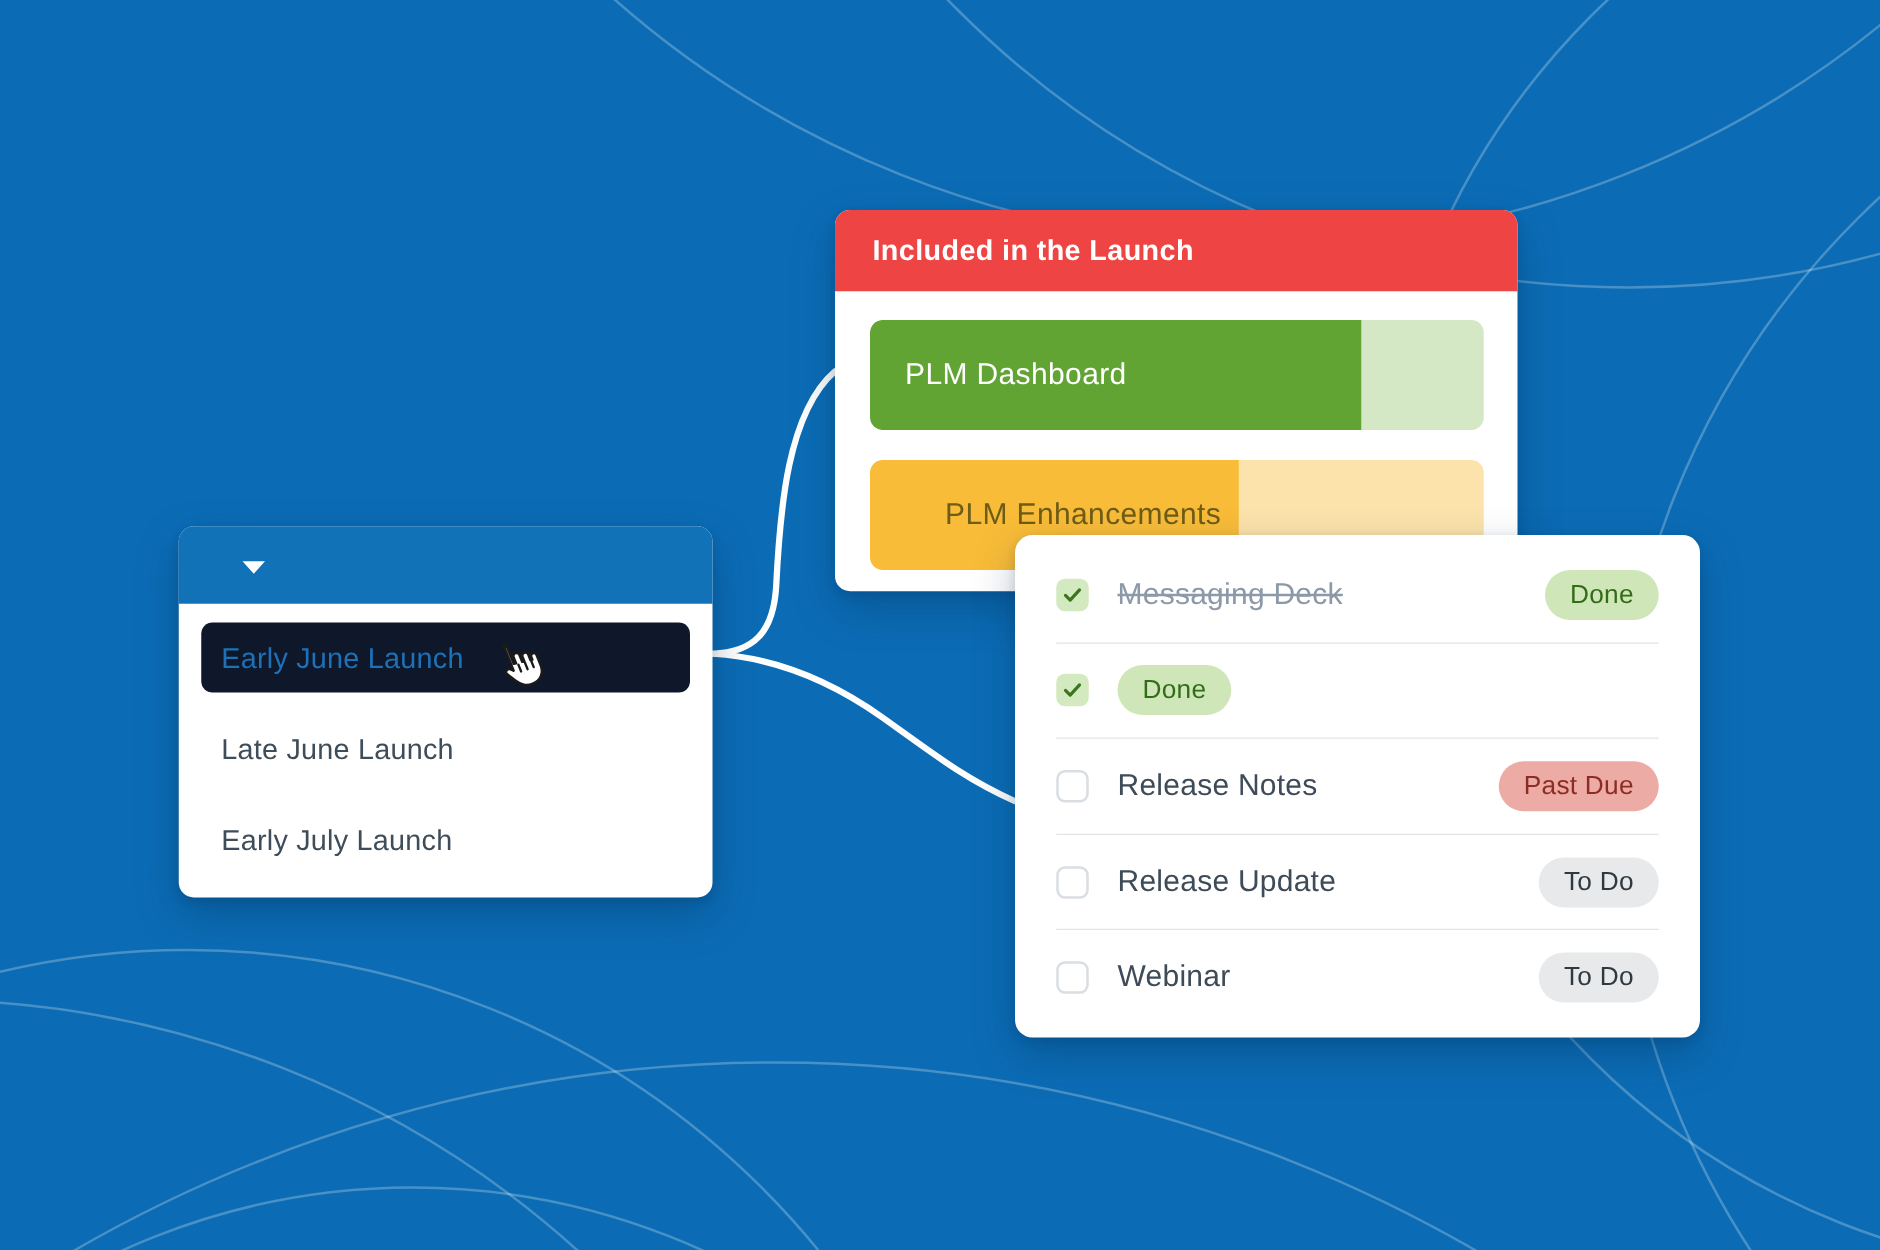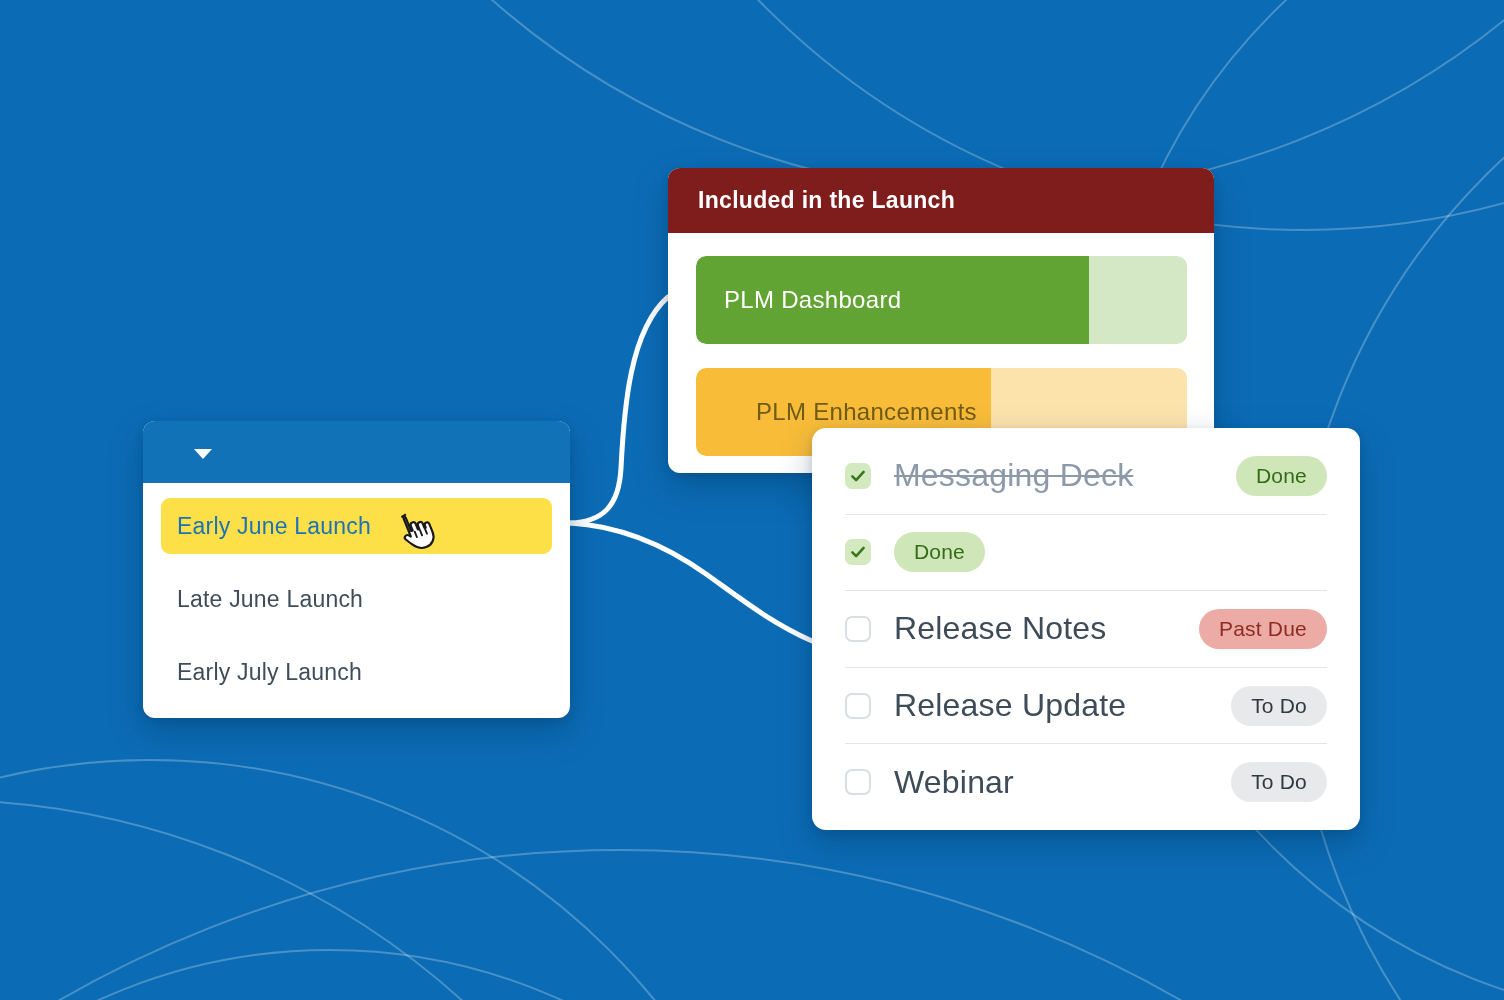--- a/index.html
+++ b/index.html
@@ -18,46 +18,46 @@
   .launches header{height:62px;background:#1272b8;border-radius:12px 12px 0 0;
         display:flex;align-items:center;padding:0 22px 0 34px;}
   .launches header .hdr-title{color:#fff;font-size:23px;font-weight:700;letter-spacing:.3px;}
   .caret{width:0;height:0;margin-left:17px;margin-top:3px;
         border-left:9px solid transparent;border-right:9px solid transparent;
         border-top:10px solid #fff;}
   .launch-list{padding:15px 18px 0 18px;}
   .launch-item{position:relative;height:56px;border-radius:9px;display:flex;
         align-items:center;padding:0 16px;margin-bottom:17px;
         font-size:23px;color:#3f4d5a;letter-spacing:.2px;}
-  .launch-item.selected{background:#fde047;color:#1d71b6;}
+  .launch-item.selected{background:#0f172a;color:#1d71b6;}
   .cursor-icon{position:absolute;left:233px;top:11px;transform:rotate(-22deg);}
 
   
   .included{left:668px;top:168px;width:546px;height:305px;border-radius:12px;z-index:2;}
-  .included header{height:65px;background:#7f1d1d;border-radius:12px 12px 0 0;
+  .included header{height:65px;background:#ef4444;border-radius:12px 12px 0 0;
         display:flex;align-items:center;padding:0 24px 0 30px;}
   .included header .hdr-title{color:#fff;font-size:23px;font-weight:700;letter-spacing:.3px;}
   .bars{padding:23px 27px 0 28px;}
   .bar{position:relative;height:88px;border-radius:10px;margin-bottom:24px;overflow:hidden;}
   .bar-fill{position:absolute;left:0;top:0;bottom:0;border-radius:10px 0 0 10px;}
   .bar-label{position:absolute;left:28px;top:50%;transform:translateY(-50%);
         font-size:24px;font-weight:500;letter-spacing:.3px;z-index:1;}
 
   
   .checklist{left:812px;top:428px;width:548px;height:402px;border-radius:14px;z-index:4;
         padding:10px 33px;box-sizing:border-box;display:flex;flex-direction:column;}
   .row{flex:1;display:flex;align-items:center;gap:23px;border-bottom:1px solid #e1e5e9;}
   .row:last-child{border-bottom:none;}
   .checkbox{width:26px;height:26px;border-radius:7px;box-sizing:border-box;
         border:2.5px solid #d9dee3;background:#fff;flex:0 0 auto;
         display:flex;align-items:center;justify-content:center;}
   .row.checked .checkbox{border:none;background:#d3e9bf;}
   .checkbox svg{display:none;}
   .row.checked .checkbox svg{display:block;}
-  .row-label{font-size:32px;color:#3e4b58;letter-spacing:.2px;flex:1;}
+  .row-label{font-size:24px;color:#3e4b58;letter-spacing:.2px;flex:1;}
   .row.checked .row-label{color:#8c99a8;text-decoration:line-through;
         text-decoration-thickness:2px;}
   .badge{font-size:21px;font-weight:500;padding:8px 20px;border-radius:999px;
         letter-spacing:.2px;white-space:nowrap;}
 </style>
 </head>
 <body>
 
 <div class="stage">
 

